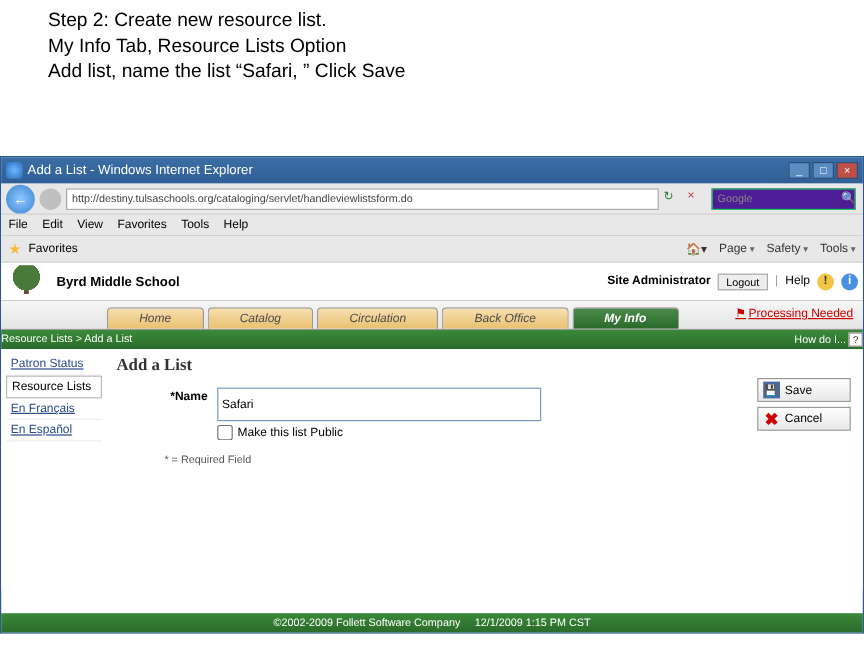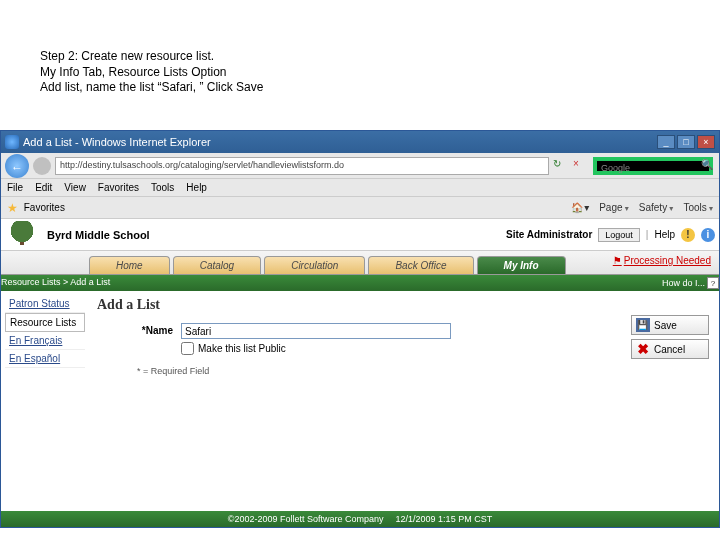--- a/index.html
+++ b/index.html
@@ -1,32 +1,32 @@
 <!DOCTYPE html>
 <html><head>
 <meta charset="utf-8">
 <style>
   * { box-sizing: border-box; margin: 0; padding: 0; font-family: Tahoma, Verdana, sans-serif; }
   body { background: #fff; width: 720px; height: 540px; overflow: hidden; position: relative; }
 
-  .instruction { padding: 8px 20px 4px 40px; font-size: 12px; line-height: 1.3; font-family: Calibri, sans-serif; margin-top: 41px; }
+  .instruction { padding: 8px 20px 4px 40px; font-size: 16px; line-height: 1.3; font-family: Calibri, sans-serif; }
 
   .ie-window { position: absolute; top: 130px; left: 0; right: 0; border: 1px solid #2b5797; background: #fff; }
   .titlebar { background: linear-gradient(#3b6ea5,#2f5f95); color: #fff; height: 22px; display: flex; align-items: center; padding: 0 4px; font-size: 11px; }
   .titlebar .icon { width: 14px; height: 14px; background: radial-gradient(#6fb7ff,#2a6dbb); border-radius: 3px; margin-right: 4px; }
   .titlebar .wbtns { margin-left: auto; display: flex; gap: 2px; }
   .titlebar .wbtn { width: 18px; height: 14px; background: #5b8cc2; border: 1px solid #2a4f7a; font-size: 9px; text-align: center; line-height: 12px; color: #fff; }
   .titlebar .wbtn.close { background: #c05046; }
 
   .navrow { height: 26px; background: #e8e8e8; border-bottom: 1px solid #ccc; display: flex; align-items: center; gap: 4px; padding: 0 4px; font-size: 10px; }
   .navrow .back { width: 24px; height: 24px; border-radius: 12px; background: radial-gradient(#8fc8ff,#3a82d0); display: flex; align-items: center; justify-content: center; color: #fff; font-size: 12px; }
   .navrow .fwd { width: 18px; height: 18px; border-radius: 9px; background: #c0c0c0; }
   .navrow .url { flex: 1; height: 18px; background: #fff; border: 1px solid #aaa; padding: 2px 4px; font-size: 9px; color: #444; }
   .navrow .sico { width: 16px; height: 16px; color: #2a7a2a; }
-  .navrow .search { width: 120px; height: 18px; background: #000000; border: 4px solid #22c55e; padding: 2px 24px 2px 4px; font-size: 9px; color: #888; }
+  .navrow .search { width: 120px; height: 18px; background: #4c1d95; border: 1px solid #22c55e; padding: 2px 24px 2px 4px; font-size: 9px; color: #888; }
   .navrow .sglass { width: 14px; height: 14px; margin-left: -16px; color: #4285f4; }
 
   .menurow { height: 18px; background: #e8e8e8; border-bottom: 1px solid #ccc; display: flex; gap: 12px; padding: 0 6px; font-size: 10px; align-items: center; }
   .favrow { height: 22px; background: #e8e8e8; border-bottom: 1px solid #ccc; display: flex; align-items: center; padding: 0 6px; font-size: 10px; gap: 6px; }
   .favrow .star { color: #f6b93b; font-size: 12px; }
   .favrow .right { margin-left: auto; display: flex; gap: 10px; color: #333; }
   .drop::after { content: " ▾"; font-size: 8px; color: #666; }
 
   .dest-header { height: 32px; background: #fff; border-bottom: 1px solid #ccc; display: flex; align-items: center; padding: 0 4px; font-size: 10px; }
   .dest-header .tree { width: 34px; height: 28px; background: radial-gradient(circle at 50% 35%, #4a7a3a 45%, transparent 46%), linear-gradient(#6a4a30,#6a4a30); background-size: 100% 100%, 4px 10px; background-position: center, 50% 80%; background-repeat: no-repeat; margin-right: 8px; }
@@ -48,21 +48,21 @@
   .greenbar .qbox { width: 12px; height: 12px; background: #fff; color: #333; text-align: center; font-size: 8px; line-height: 12px; border: 1px solid #888; }
 
   .content { display: flex; min-height: 200px; background: #fff; font-size: 10px; }
   .sidebar { width: 88px; padding: 4px; }
   .sidebar .item { padding: 3px 4px; border-bottom: 1px solid #eee; text-decoration: underline; color: #2a4a8a; }
   .sidebar .item.sel { background: #fff; border: 1px solid #bbb; font-weight: normal; color: #000; text-decoration: none; }
   .main { flex: 1; padding: 6px 8px; position: relative; }
   .main h2 { font-size: 14px; font-weight: bold; color: #333; margin-bottom: 10px; font-family: Georgia, serif; }
   .formrow { display: flex; align-items: flex-start; margin: 4px 0; }
   .formrow .lbl { width: 84px; text-align: right; padding-right: 8px; font-weight: bold; padding-top: 2px; }
-  .formrow input[type=text] { width: 270px; height: 16px; border: 1px solid #7a9ac0; padding: 1px 3px; font-size: 10px; }
+  .formrow input[type=text] { width: 270px; height: 28px; border: 1px solid #7a9ac0; padding: 1px 3px; font-size: 10px; }
   .formrow textarea { width: 270px; height: 60px; border: 1px solid #7a9ac0; padding: 2px; font-size: 10px; resize: none; }
   .cbline { margin-left: 0; display: flex; align-items: center; gap: 4px; padding: 3px 0; }
   .reqnote { font-size: 9px; color: #555; margin-top: 8px; margin-left: 40px; }
   .btns { position: absolute; right: 10px; top: 24px; width: 78px; }
   .btns .b { display: flex; align-items: center; gap: 4px; border: 1px solid #999; background: linear-gradient(#fefefe,#e8e8e8); padding: 2px 4px; margin-bottom: 4px; font-size: 10px; }
   .btns .bicon { width: 14px; height: 14px; display: flex; align-items: center; justify-content: center; }
   .btns .save .bicon { background: #4a6aa0; color: #fff; font-size: 9px; }
   .btns .cancel .bicon { color: #c00; font-weight: bold; font-size: 14px; }
 
   .footer { height: 16px; background: linear-gradient(#3a8a3a,#2a6a2a); color: #fff; font-size: 9px; display: flex; align-items: center; justify-content: center; gap: 12px; margin-top: 20px; }

